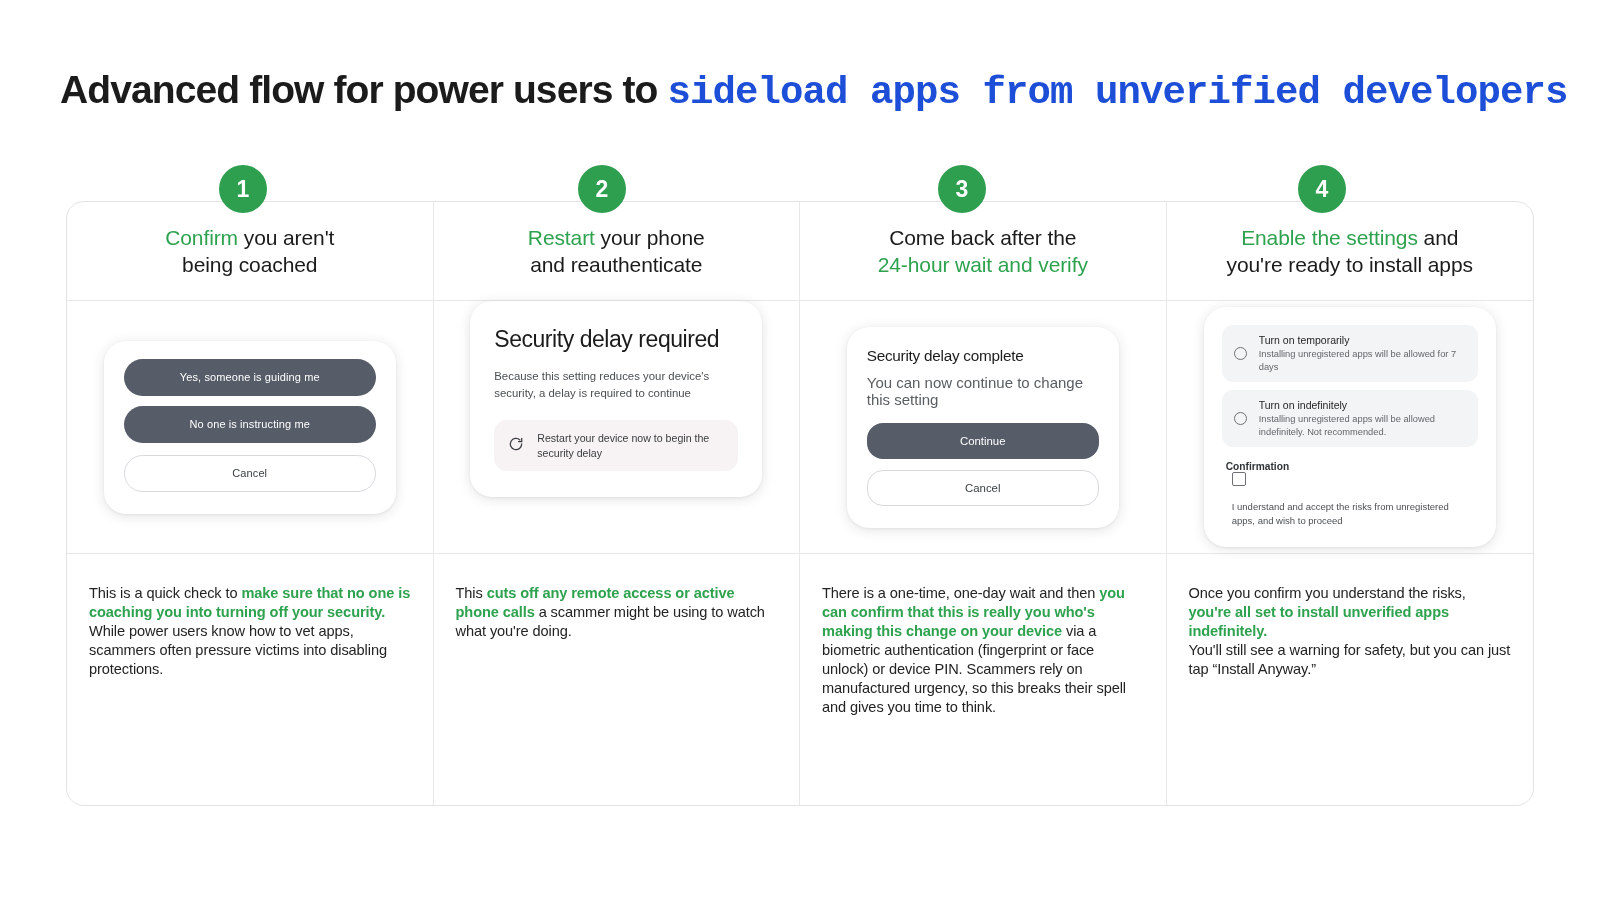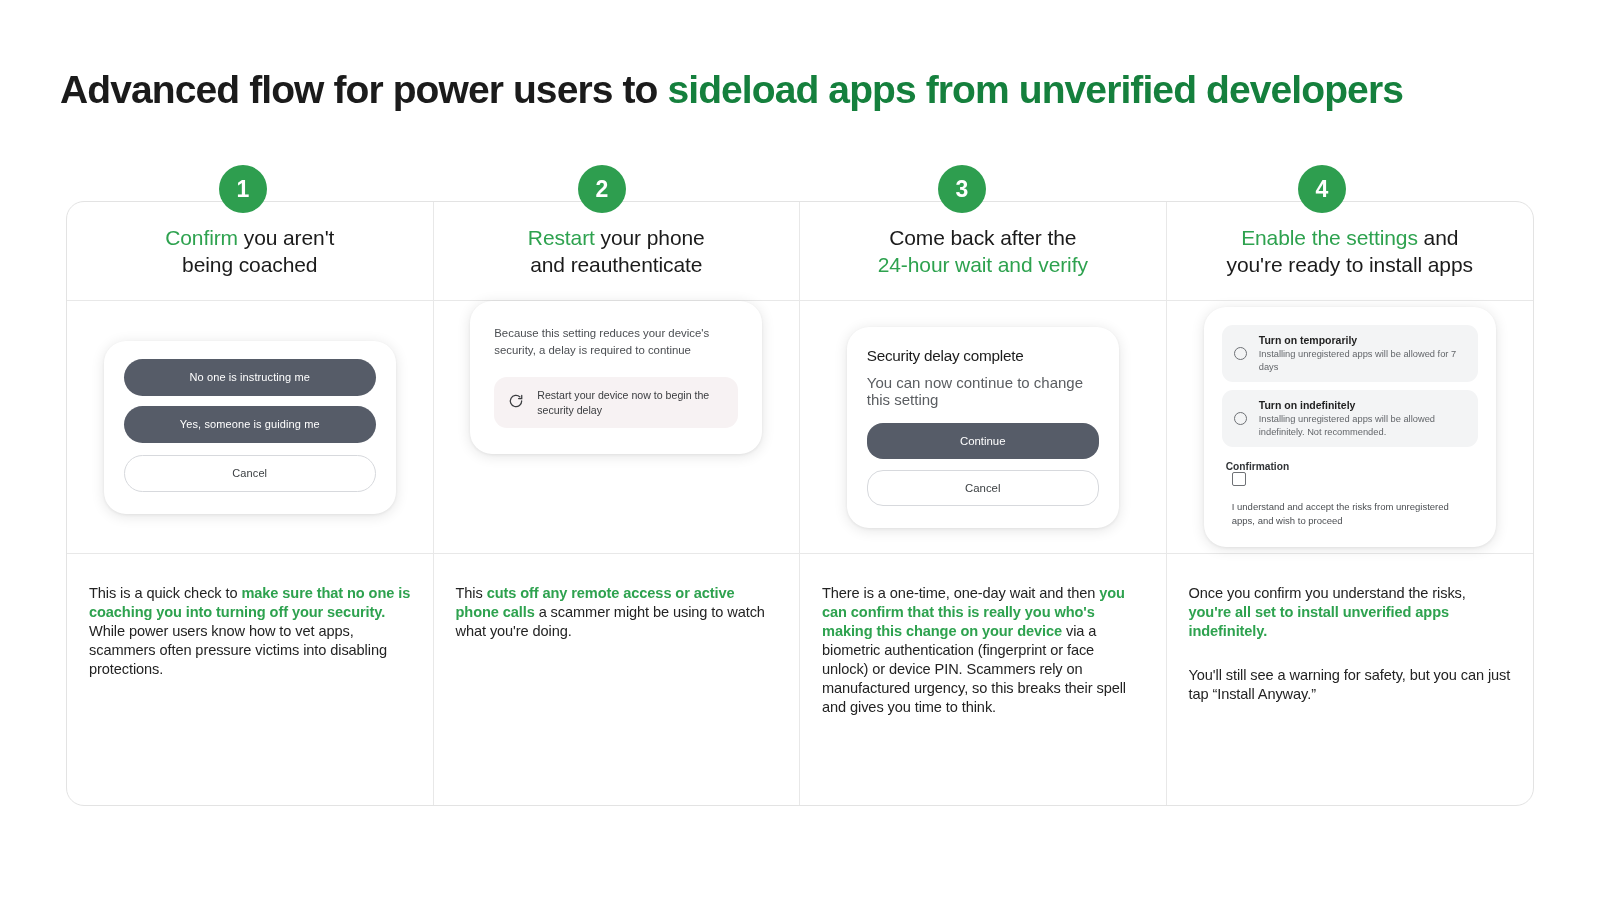--- a/index.html
+++ b/index.html
@@ -15,21 +15,21 @@
   .page-title {
     position: absolute;
     left: 60px; top: 68px;
     width: 1480px;
     font-size: 39px;
     font-weight: bold;
     letter-spacing: -0.9px;
     color: #1b1b1b;
     white-space: nowrap;
   }
-  .page-title .accent { color: #15803d; }
+  .page-title .accent { color: #1d4ed8; font-family: Liberation Mono, monospace; }
 
   
   .grid {
     position: absolute;
     left: 66px; top: 201px;
     width: 1468px; height: 605px;
     border: 1px solid #e3e3e3;
     border-radius: 18px;
     background: #ffffff;
   }
@@ -77,21 +77,21 @@
     flex: 1;
     padding: 30px 22px 0 22px;
   }
   .desc-text {
     font-size: 14.6px;
     line-height: 19px;
     color: #232323;
     letter-spacing: -0.1px;
   }
   .desc-text .accent { color: #2ea24f; font-weight: bold; }
-  .desc-text p + p { margin-top: 25px; }
+  .desc-text p + p { }
 
   
   .badge {
     position: absolute;
     width: 48px; height: 48px;
     border-radius: 50%;
     background: #2e9e4f;
     color: #ffffff;
     font-size: 23px;
     font-weight: bold;
@@ -217,21 +217,21 @@
     margin-bottom: 8px;
   }
   .radio-circle {
     flex: 0 0 13px;
     width: 13px; height: 13px;
     border-radius: 50%;
     border: 1.4px solid #6e7175;
   }
   .radio-title {
     font-size: 10.5px;
-    font-weight: bold;
+    font-weight: normal;
     color: #1f1f1f;
     margin-bottom: 2px;
   }
   .radio-sub {
     font-size: 9.3px;
     line-height: 12.6px;
     color: #63666a;
   }
   .conf-label {
     font-size: 10.2px;
@@ -285,24 +285,24 @@
       <div class="head-cell">
         <div class="head-text">
           <span class="accent">Confirm</span><span> you aren't</span><br>
           <span>being coached</span>
         </div>
       </div>
 
       <div class="visual-cell">
         <div class="mock mock-1">
           <div class="pill pill-dark">
+            <span>Yes, someone is guiding me</span>
+          </div>
+          <div class="pill pill-dark">
             <span>No one is instructing me</span>
-          </div>
-          <div class="pill pill-dark">
-            <span>Yes, someone is guiding me</span>
           </div>
           <div class="pill pill-outline">
             <span>Cancel</span>
           </div>
         </div>
       </div>
 
       <div class="desc-cell">
         <div class="desc-text">
             <p><span>This is a quick check to </span><span class="accent">make sure that no one is coaching you into turning off your security.</span><span> While power users know how to vet apps, scammers often pressure victims into disabling protections.</span></p>
@@ -313,20 +313,21 @@
     <div class="col">
       <div class="head-cell">
         <div class="head-text">
           <span class="accent">Restart</span><span> your phone</span><br>
           <span>and reauthenticate</span>
         </div>
       </div>
 
       <div class="visual-cell">
         <div class="mock mock-2">
+          <div class="m2-title">Security delay required</div>
           <div class="m2-sub">Because this setting reduces your device's security, a delay is required to continue</div>
           <div class="m2-row">
             <span class="restart-ico">
               <svg width="16" height="16" viewBox="0 0 24 24" fill="none" stroke="#3a3c3f" stroke-width="1.9" stroke-linecap="round">
                 <path d="M20.5 12a8.5 8.5 0 1 1-2.6-6.1"></path>
                 <path d="M20.6 3.6v4.7h-4.7"></path>
               </svg>
             </span>
             <span class="m2-row-text">Restart your device now to begin the security delay</span>
           </div>

